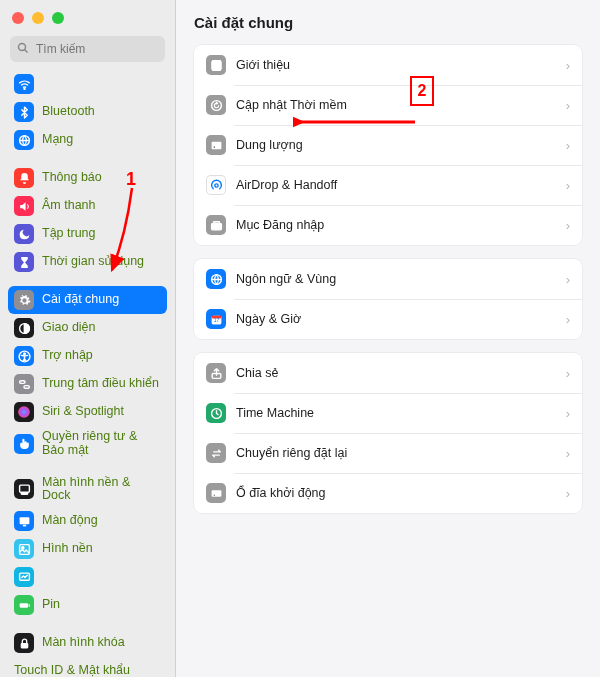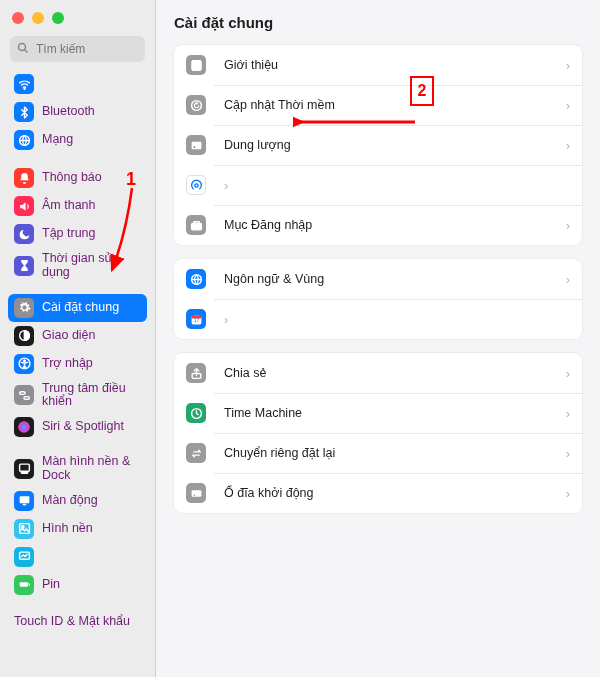--- a/index.html
+++ b/index.html
@@ -10,21 +10,21 @@
     }
     body {
       width: 600px;
       height: 677px;
       display: flex;
       background: #f5f5f7;
       overflow: hidden;
       position: relative;
     }
     .sidebar {
-      width: 156px;
+      width: 176px;
       background: #ececec;
       border-right: 1px solid #d0d0d0;
       display: flex;
       flex-direction: column;
       overflow-y: auto;
     }
     .traffic-lights {
       display: flex;
       gap: 8px;
       padding: 12px 12px 8px 12px;
@@ -66,21 +66,21 @@
       overflow-y: auto;
       padding: 0 8px 12px 8px;
     }
     .sidebar-item {
       display: flex;
       align-items: center;
       gap: 8px;
       padding: 4px 6px;
       border-radius: 6px;
       font-size: 12.5px;
-      color: #701a75;
+      color: #4d7c0f;
       cursor: pointer;
       min-height: 27px;
       line-height: 1.1;
     }
     .sidebar-item.selected {
       background: #0a7aff;
       color: #fff;
     }
     .sidebar-item .lbl {
       flex: 1;
@@ -110,21 +110,21 @@
     .group {
       background: #fff;
       border-radius: 8px;
       margin-bottom: 14px;
       overflow: hidden;
       box-shadow: 0 0 0 0.5px rgba(0,0,0,0.08);
     }
     .row {
       display: flex;
       align-items: center;
-      gap: 18px;
+      gap: 10px;
       padding: 10px 12px;
       font-size: 12.5px;
       color: #1d1d1f;
       cursor: pointer;
       position: relative;
     }
     .row + .row::before {
       content: "";
       position: absolute;
       top: 0;
@@ -323,20 +323,28 @@
               <radialGradient id="sg">
                 <stop offset="0%" stop-color="#4facfe"></stop>
                 <stop offset="50%" stop-color="#a855f7"></stop>
                 <stop offset="100%" stop-color="#ec4899"></stop>
               </radialGradient>
             </defs>
           </svg>
         </div>
         <span class="lbl">Siri &amp; Spotlight</span>
       </div>
+      <div class="sidebar-item">
+        <div class="icon-box" style="background: rgb(10, 122, 255);">
+          <svg width="13" height="13" viewBox="0 0 24 24" fill="#fff">
+            <path d="M8 12V5a2 2 0 114 0v5a2 2 0 114 0v2a2 2 0 114 0v3a7 7 0 01-7 7h-2a7 7 0 01-7-7v-3l2-2 2 2z"></path>
+          </svg>
+        </div>
+        <span class="lbl">Quyền riêng tư &amp; Bảo mật</span>
+      </div>
       <div class="sb-spacer"></div>
       <div class="sidebar-item">
         <div class="icon-box" style="background: rgb(28, 28, 30);">
           <svg width="13" height="13" viewBox="0 0 24 24" fill="none" stroke="#fff" stroke-width="2.6" stroke-linecap="round" stroke-linejoin="round">
             <rect x="3" y="4" width="18" height="13" rx="2"></rect>
             <rect x="6" y="18" width="12" height="3" rx="1.5" fill="#fff"></rect>
           </svg>
         </div>
         <span class="lbl">Màn hình nền &amp; Dock</span>
       </div>
@@ -370,20 +378,29 @@
       <div class="sidebar-item">
         <div class="icon-box" style="background: rgb(52, 199, 89);">
           <svg width="13" height="13" viewBox="0 0 24 24" fill="#fff">
             <rect x="3" y="8" width="16" height="8" rx="2"></rect>
             <rect x="20" y="10" width="2" height="4"></rect>
           </svg>
         </div>
         <span class="lbl">Pin</span>
       </div>
       <div class="sb-spacer"></div>
+      <div class="sidebar-item">
+        <div class="icon-box" style="background: rgb(28, 28, 30);">
+          <svg width="13" height="13" viewBox="0 0 24 24" fill="#fff">
+            <rect x="5" y="11" width="14" height="10" rx="2"></rect>
+            <path d="M8 11V8a4 4 0 118 0v3" stroke="#fff" stroke-width="2.5" fill="none"></path>
+          </svg>
+        </div>
+        <span class="lbl">Màn hình khóa</span>
+      </div>
       <div class="sidebar-item">
         <span class="lbl">Touch ID &amp; Mật khẩu</span>
       </div>
     </div>
 </div>
 
 <div class="main">
   <div class="main-title">Cài đặt chung</div>
   <div id="groups">
       <div class="group">
@@ -418,20 +435,21 @@
           <span class="rlabel">Dung lượng</span>
           <span class="chev">›</span>
         </div>
         <div class="row">
           <div class="ricon" style="background: rgb(255, 255, 255); box-shadow: rgb(221, 221, 221) 0px 0px 0px 1px inset;">
             <svg width="13" height="13" viewBox="0 0 24 24" fill="none" stroke="#0a7aff" stroke-width="2.6" stroke-linecap="round" stroke-linejoin="round">
               <circle cx="12" cy="12" r="3"></circle>
               <path d="M6 18a9 9 0 1112 0"></path>
             </svg>
           </div>
+          <span class="rlabel">AirDrop &amp; Handoff</span>
           <span class="chev">›</span>
         </div>
         <div class="row">
           <div class="ricon" style="background: rgb(155, 155, 155);">
             <svg width="13" height="13" viewBox="0 0 24 24" fill="none" stroke="#fff" stroke-width="2.6" stroke-linecap="round" stroke-linejoin="round">
               <rect x="3" y="8" width="18" height="12" rx="2" fill="#fff"></rect>
               <path d="M7 8V5h10v3"></path>
             </svg>
           </div>
           <span class="rlabel">Mục Đăng nhập</span>
@@ -450,20 +468,21 @@
           <span class="chev">›</span>
         </div>
         <div class="row">
           <div class="ricon" style="background: rgb(10, 122, 255);">
             <svg width="13" height="13" viewBox="0 0 24 24" fill="#fff">
               <rect x="3" y="5" width="18" height="16" rx="3"></rect>
               <rect x="3" y="5" width="18" height="5" fill="#ff3b30"></rect>
               <text x="12" y="17" font-size="9" text-anchor="middle" fill="#0a7aff">17</text>
             </svg>
           </div>
+          <span class="rlabel">Ngày &amp; Giờ</span>
           <span class="chev">›</span>
         </div>
       </div>
       <div class="group">
         <div class="row">
           <div class="ricon" style="background: rgb(155, 155, 155);">
             <svg width="13" height="13" viewBox="0 0 24 24" fill="none" stroke="#fff" stroke-width="2.6" stroke-linecap="round" stroke-linejoin="round">
               <path d="M12 3v12M8 7l4-4 4 4"></path>
               <rect x="4" y="12" width="16" height="9" rx="2"></rect>
             </svg>

